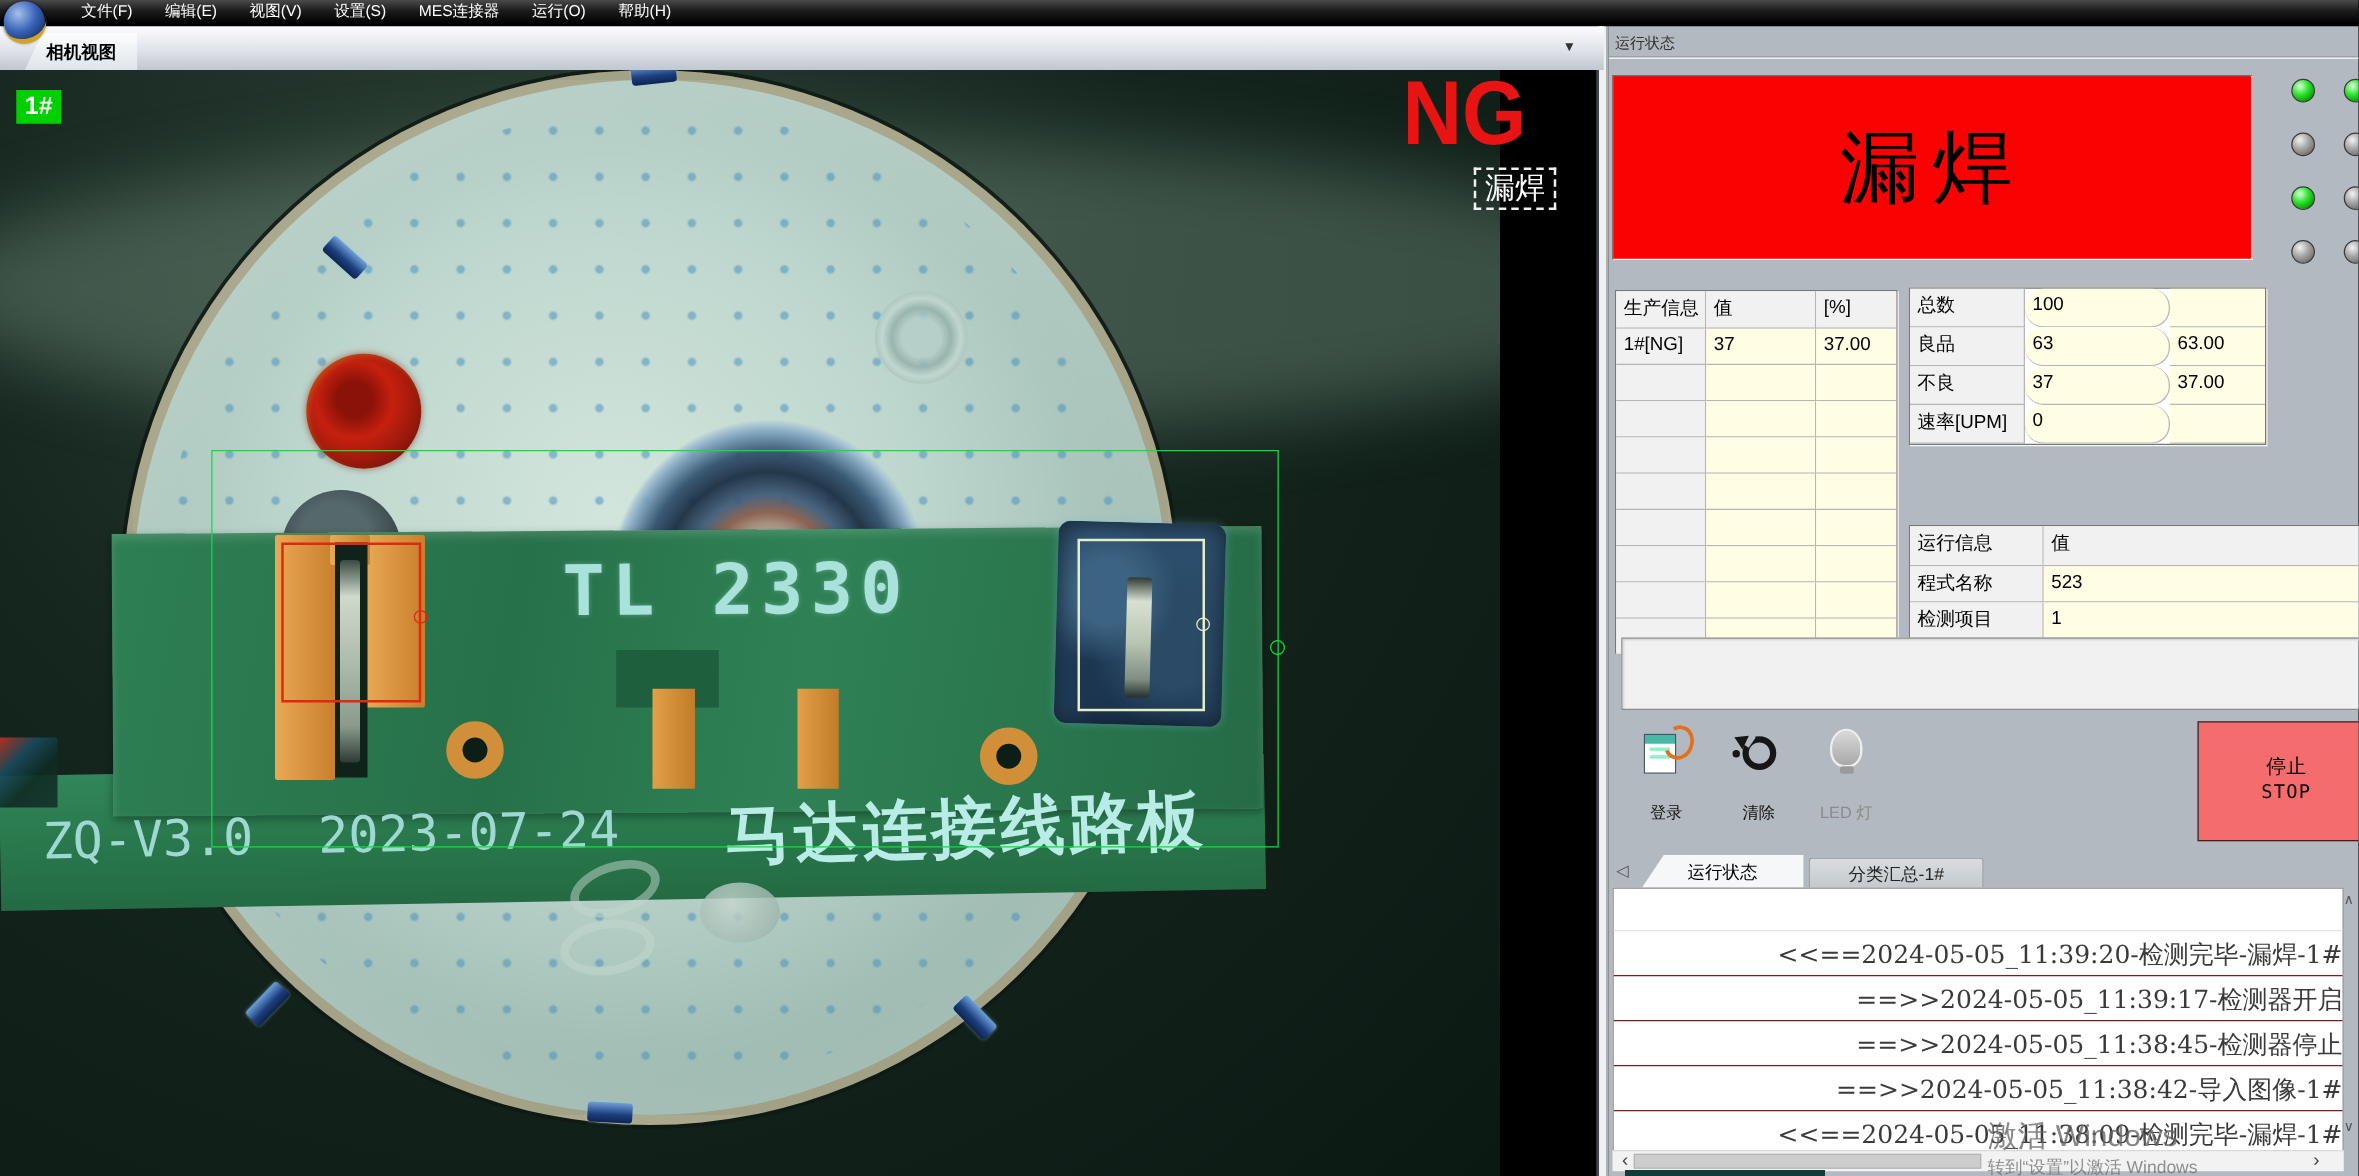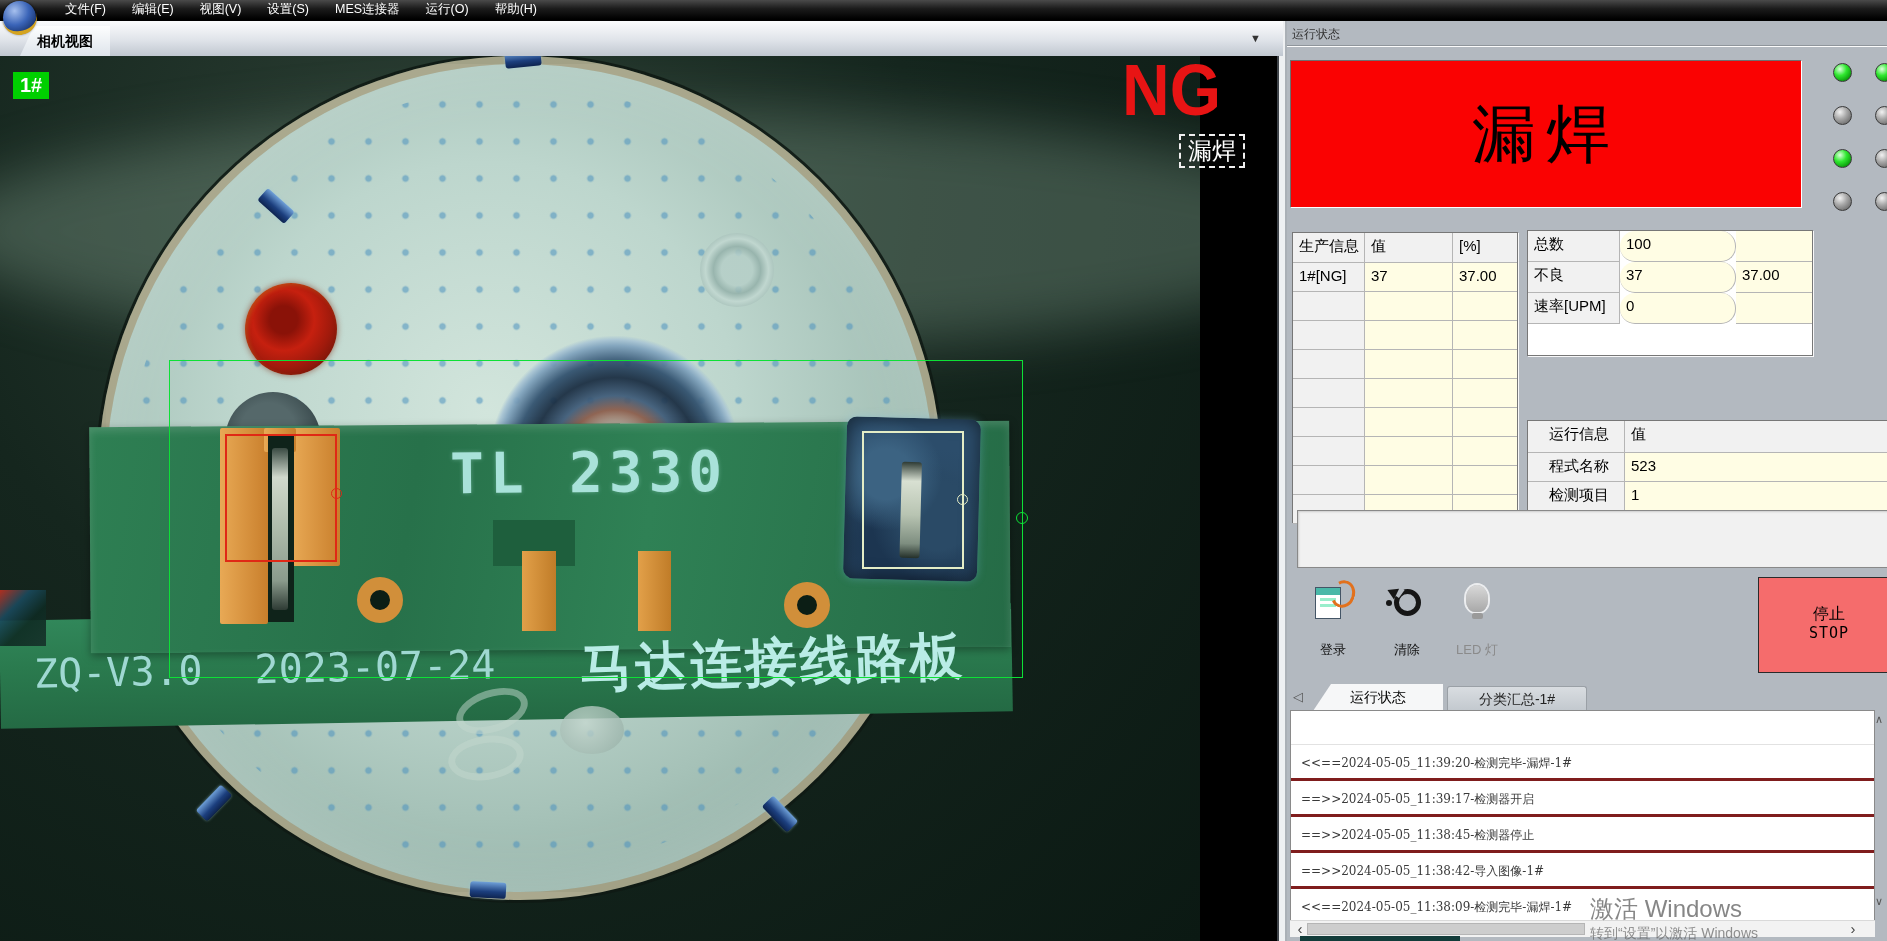--- a/index.html
+++ b/index.html
@@ -132,21 +132,21 @@
 
   #prod-table { left:5px; top:211px; width:226px; height:291px; }
   #prod-table .c1 { width:72px; } #prod-table .c2 { width:88px; } #prod-table .c3 { flex:1; border-right:none; }
   #prod-table .trow { height:29px; } #prod-table .trow.head { height:30px; }
 
   #stats-table { left:240px; top:209px; width:286px; height:126px; }
   #stats-table .c1 { width:92px; } #stats-table .c2 { width:116px;border-radius:15px; } #stats-table .c3 { flex:1; border-right:none; }
   #stats-table .trow { height:31px; }
 
   #runinfo-table { left:240px; top:399px; width:372px; height:92px; }
-  #runinfo-table .c1 { width:97px;text-align:center; } #runinfo-table .c2 { flex:1; border-right:none; }
+  #runinfo-table .c1 { width:107px; } #runinfo-table .c2 { flex:1; border-right:none; }
   #runinfo-table .trow.head { height:32px; } #runinfo-table .trow { height:29px; }
 
   #whitebox { position:absolute; left:10px; top:489px; width:600px; height:58px; background:#f1f1f1;
     border:1px solid #898989; box-shadow:inset 1px 1px 2px rgba(0,0,0,.15); }
 
   .toolbtn { position:absolute; width:60px; text-align:center; cursor:default; }
   .toolbtn .lbl { margin-top:18px; font-size:13px; color:#111; }
   .toolbtn.disabled .lbl { color:#8b8b8b; }
   .iconbox { position:relative; width:44px; height:40px; margin:0 auto; }
   
@@ -173,23 +173,23 @@
 
   #tab-prev { position:absolute; left:6px; top:668px; font-size:13px; color:#555; }
   #log-tab-1 { position:absolute; left:26px; top:663px; width:130px; height:27px; background:#f6f7f8;
     clip-path:polygon(18px 0,100% 0,100% 100%,0 100%); font-size:14px; line-height:27px; text-align:center; color:#000; }
   #log-tab-2 { position:absolute; left:160px; top:665px; width:140px; height:25px;
     background:linear-gradient(180deg,#d9dde1,#c2c8ce); border:1px solid #9aa0a6; border-bottom:none;
     border-radius:3px 3px 0 0; font-size:14px; line-height:24px; text-align:center; color:#222; }
 
   #log-panel { position:absolute; left:3px; top:689px; width:585px; height:212px; background:#fff; border:1px solid #8a8a8a; }
   .log-spacer { height:34px; border-bottom:1px solid #e2e2e2; }
-  .log-row { height:36px; line-height:36px; border-bottom:3px solid #7f1d1d;
-    font-family:"DejaVu Serif","Liberation Serif",serif; font-size:12px; color:#3a3a3a;
-    padding-left:10px; white-space:nowrap; overflow:hidden; }
+  .log-row { height:36px; line-height:36px; border-bottom:1px solid #7f1d1d;
+    font-family:"DejaVu Serif","Liberation Serif",serif; font-size:20px; color:#3a3a3a;
+    padding-left:10px; white-space:nowrap; overflow:hidden;text-align:right; }
 
   .vscroll-glyph { position:absolute; left:588px; font-size:11px; color:#555; }
   #hscroll { position:absolute; left:3px; top:899px; width:585px; height:17px; background:#f2f2f2; border-top:1px solid #d9d9d9; }
   .hs-btn { position:absolute; top:0; width:16px; height:16px; font-size:15px; line-height:15px; text-align:center; color:#444; }
   #hs-thumb { position:absolute; left:17px; top:2px; width:278px; height:12px; background:#cdcdcd; border:1px solid #b5b5b5; }
   #sliver { position:absolute; left:13px; top:915px; width:160px; height:5px; background:#123c3a; }
 
   #wm1 { position:absolute; left:303px; top:872px; font-size:24px; color:rgba(100,100,100,.78); z-index:9; }
   #wm2 { position:absolute; left:303px; top:904px; font-size:14px; color:rgba(100,100,100,.7); z-index:9; }
 </style>
@@ -347,20 +347,25 @@
         </div>
     </div>
 
     <div class="dtable" id="stats-table">
       <div class="trow">
         <div class="tcell hd c1">总数</div>
         <div class="tcell val c2">100</div>
         <div class="tcell val c3"></div>
       </div>
       <div class="trow">
+        <div class="tcell hd c1">良品</div>
+        <div class="tcell val c2">63</div>
+        <div class="tcell val c3">63.00</div>
+      </div>
+      <div class="trow">
         <div class="tcell hd c1">不良</div>
         <div class="tcell val c2">37</div>
         <div class="tcell val c3">37.00</div>
       </div>
       <div class="trow">
         <div class="tcell hd c1">速率[UPM]</div>
         <div class="tcell val c2">0</div>
         <div class="tcell val c3"></div>
       </div>
     </div>

